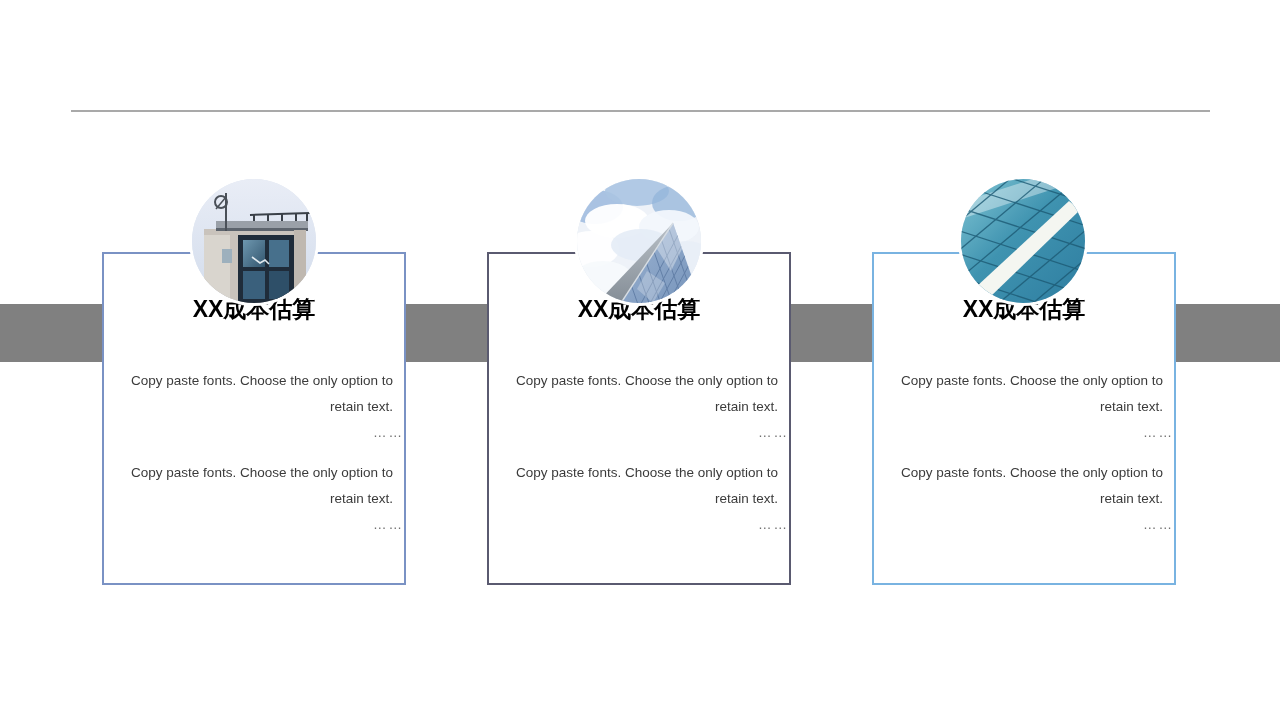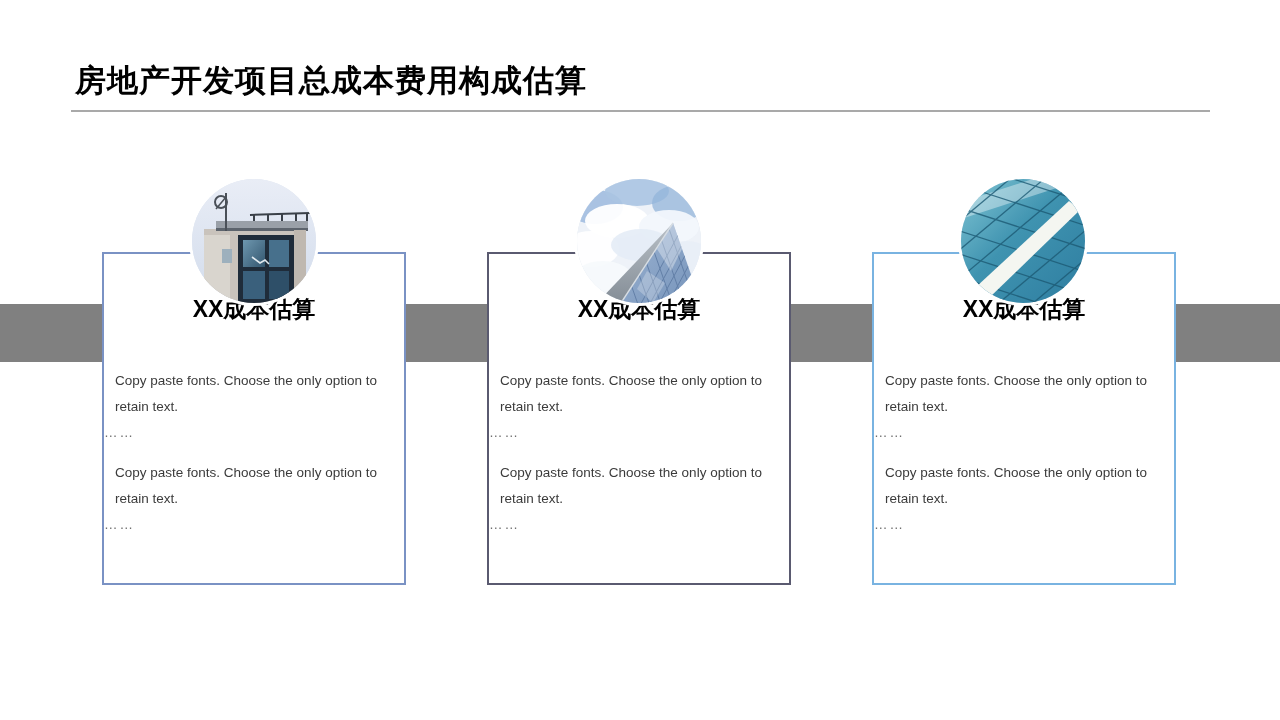--- a/index.html
+++ b/index.html
@@ -26,21 +26,21 @@
     z-index:2;
   }
   .card-0{left:102px;}
   .card-1{left:487px;}
   .card-2{left:872px;}
   .card-title{
     margin:40px 0 0;text-align:center;
     font-size:23px;font-weight:700;color:#000;line-height:30px;
   }
   .card-body{
-    margin-top:44px;text-align:left;color:#3b3b3b;
+    margin-top:44px;text-align:right;color:#3b3b3b;
     font-size:13.5px;line-height:26px;
   }
   .card-body p{margin:0 auto;max-width:278px;}
   .card-body .dots{
     color:#6f6f6f;letter-spacing:2px;line-height:26px;max-width:none;
   }
   .card-body .para-gap{margin-top:14px;}
   .photo{
     position:absolute;top:179px;width:124px;height:124px;
     border-radius:50%;overflow:hidden;z-index:3;
@@ -49,21 +49,20 @@
   .photo svg{display:block;width:124px;height:124px;}
   .photo-0{left:192px;}
   .photo-1{left:577px;}
   .photo-2{left:961px;}
 </style>
 </head>
 <body>
 
 <div class="slide">
 
-  <h1 class="slide-title">房地产开发项目总成本费用构成估算</h1>
   <div class="title-rule" style="background: rgb(169, 169, 169);"></div>
   <div class="gray-band" style="background: rgb(128, 128, 128);"></div>
 
   <section class="card card-0" style="border-color: rgb(122, 146, 196);">
     <h2 class="card-title">XX成本估算</h2>
     <div class="card-body">
       <p>Copy paste fonts. Choose the only option to retain text.</p>
       <p class="dots">……</p>
       <p class="para-gap">Copy paste fonts. Choose the only option to retain text.</p>
       <p class="dots">……</p>

